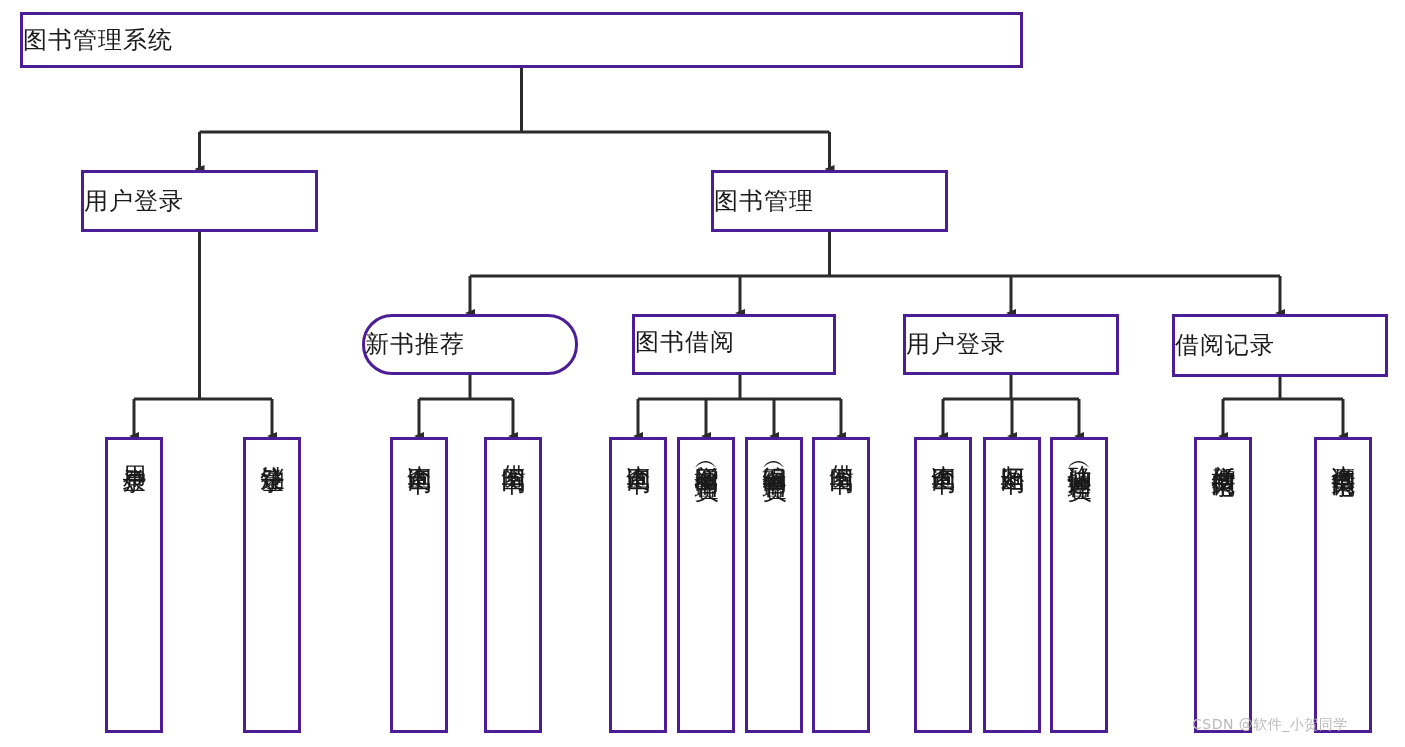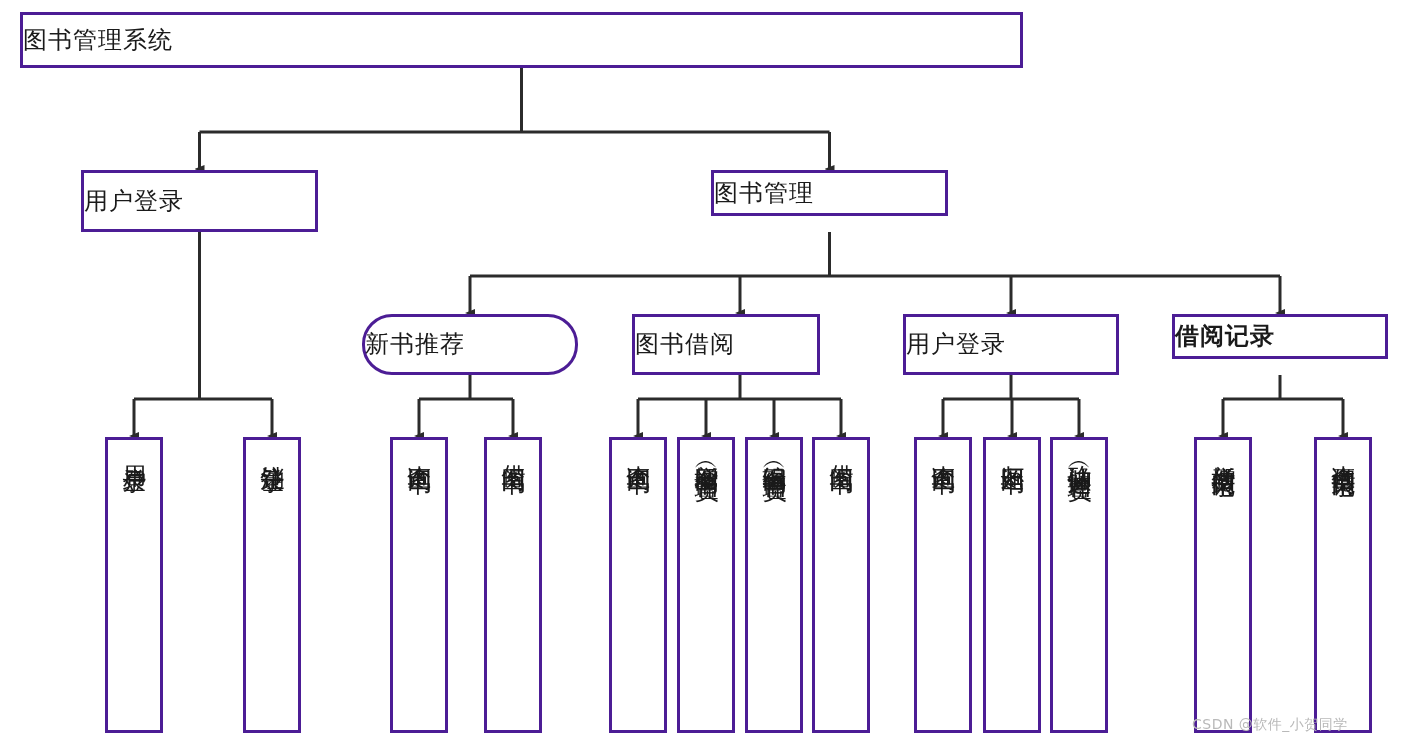--- a/index.html
+++ b/index.html
@@ -107,33 +107,33 @@
         <path d="M1343,399 L1343,436" marker-end="url(#arrow)"></path>
       </g>
   </svg>
 
   <div class="node h" style="left: 20px; top: 12px; width: 1003px; height: 56px;">
       <span>图书管理系统</span>
     </div>
     <div class="node h" style="left: 81px; top: 170px; width: 237px; height: 62px;">
       <span>用户登录</span>
     </div>
-    <div class="node h" style="left: 711px; top: 170px; width: 237px; height: 46px;">
+    <div class="node h" style="left: 711px; top: 170px; width: 237px; height: 62px;">
       <span>图书管理</span>
     </div>
     <div class="node h" style="left: 362px; top: 314px; width: 216px; height: 61px; border-radius: 30px;">
       <span>新书推荐</span>
     </div>
-    <div class="node h" style="left: 632px; top: 314px; width: 188px; height: 61px;">
+    <div class="node h" style="left: 632px; top: 314px; width: 204px; height: 61px; font-family: Liberation Mono, monospace;">
       <span>图书借阅</span>
     </div>
     <div class="node h" style="left: 903px; top: 314px; width: 216px; height: 61px;">
       <span>用户登录</span>
     </div>
-    <div class="node h" style="left: 1172px; top: 314px; width: 216px; height: 45px; font-weight: bold;">
+    <div class="node h" style="left: 1172px; top: 314px; width: 216px; height: 63px;">
       <span>借阅记录</span>
     </div>
     <div class="node v" style="left: 105px; top: 437px; width: 58px; height: 296px;">
       <span class="vtext">用户登录</span>
     </div>
     <div class="node v" style="left: 243px; top: 437px; width: 58px; height: 296px;">
       <span class="vtext">注销登录</span>
     </div>
     <div class="node v" style="left: 390px; top: 437px; width: 58px; height: 296px;">
       <span class="vtext">查询图书</span>

